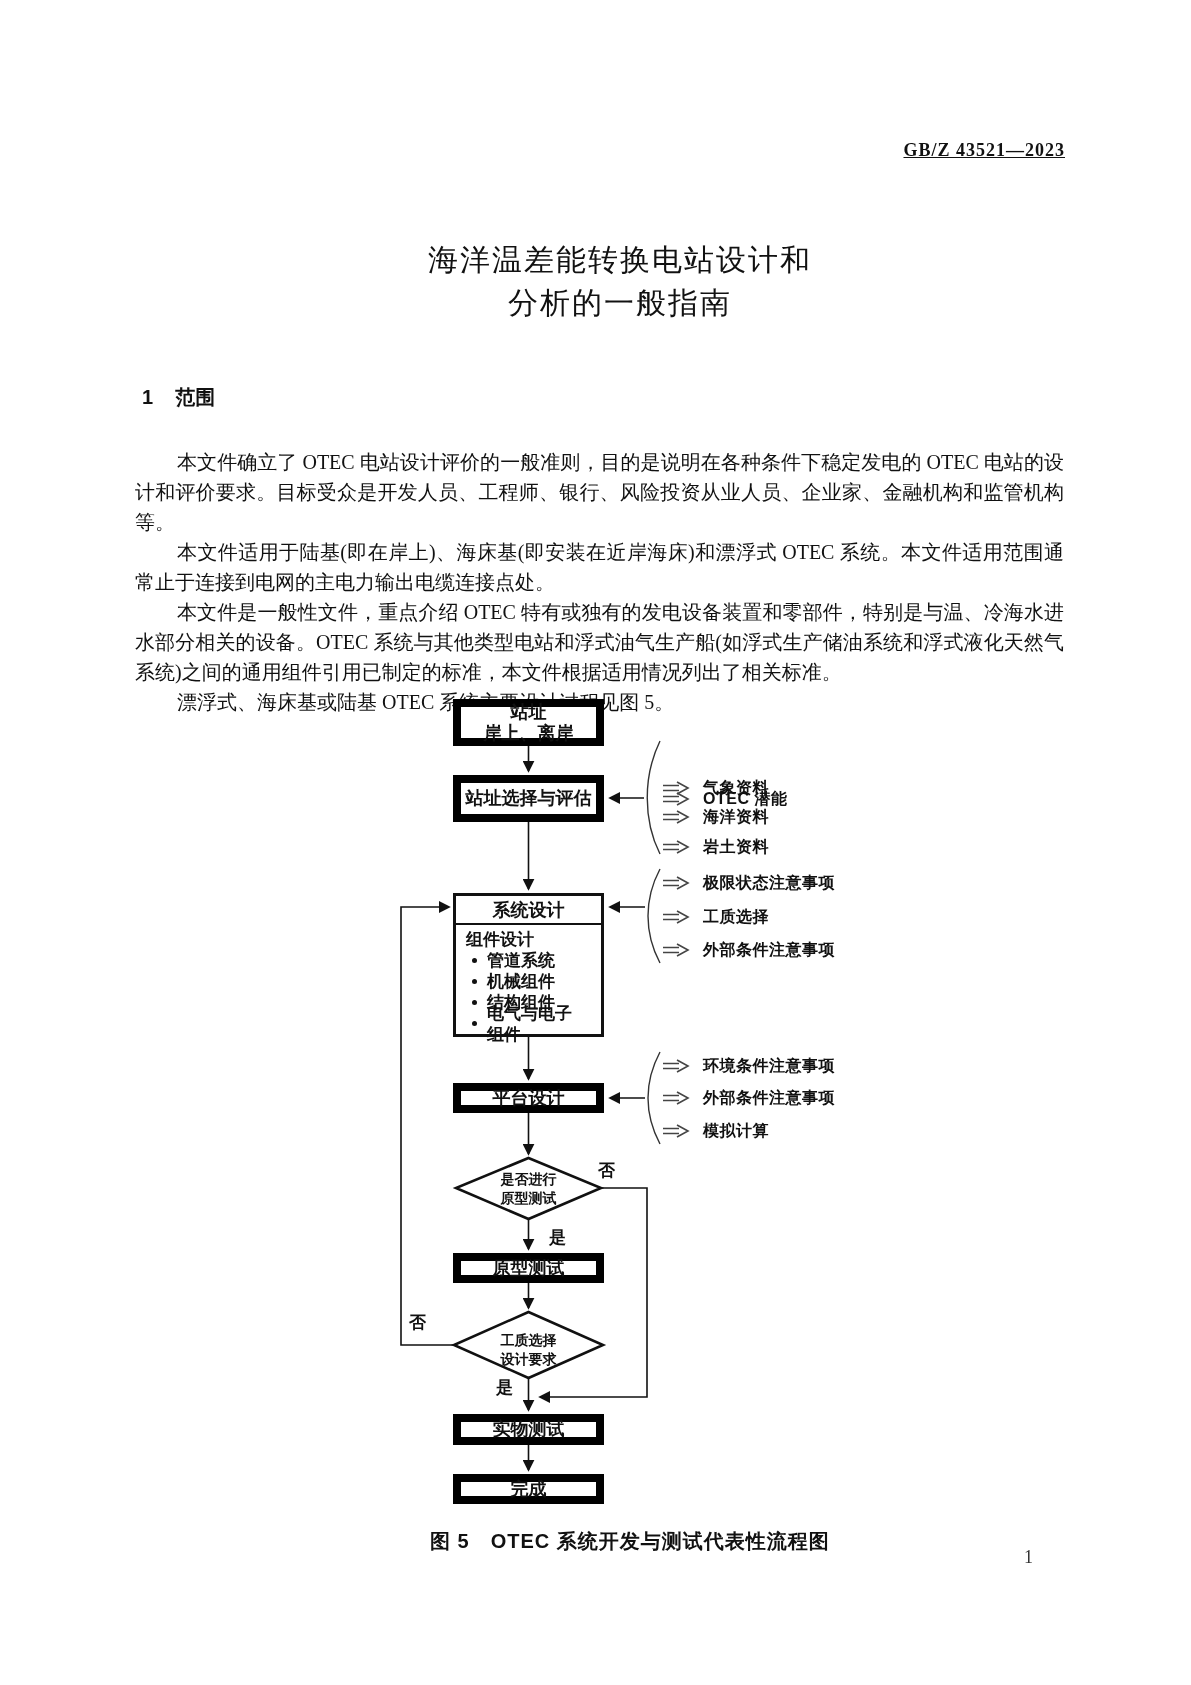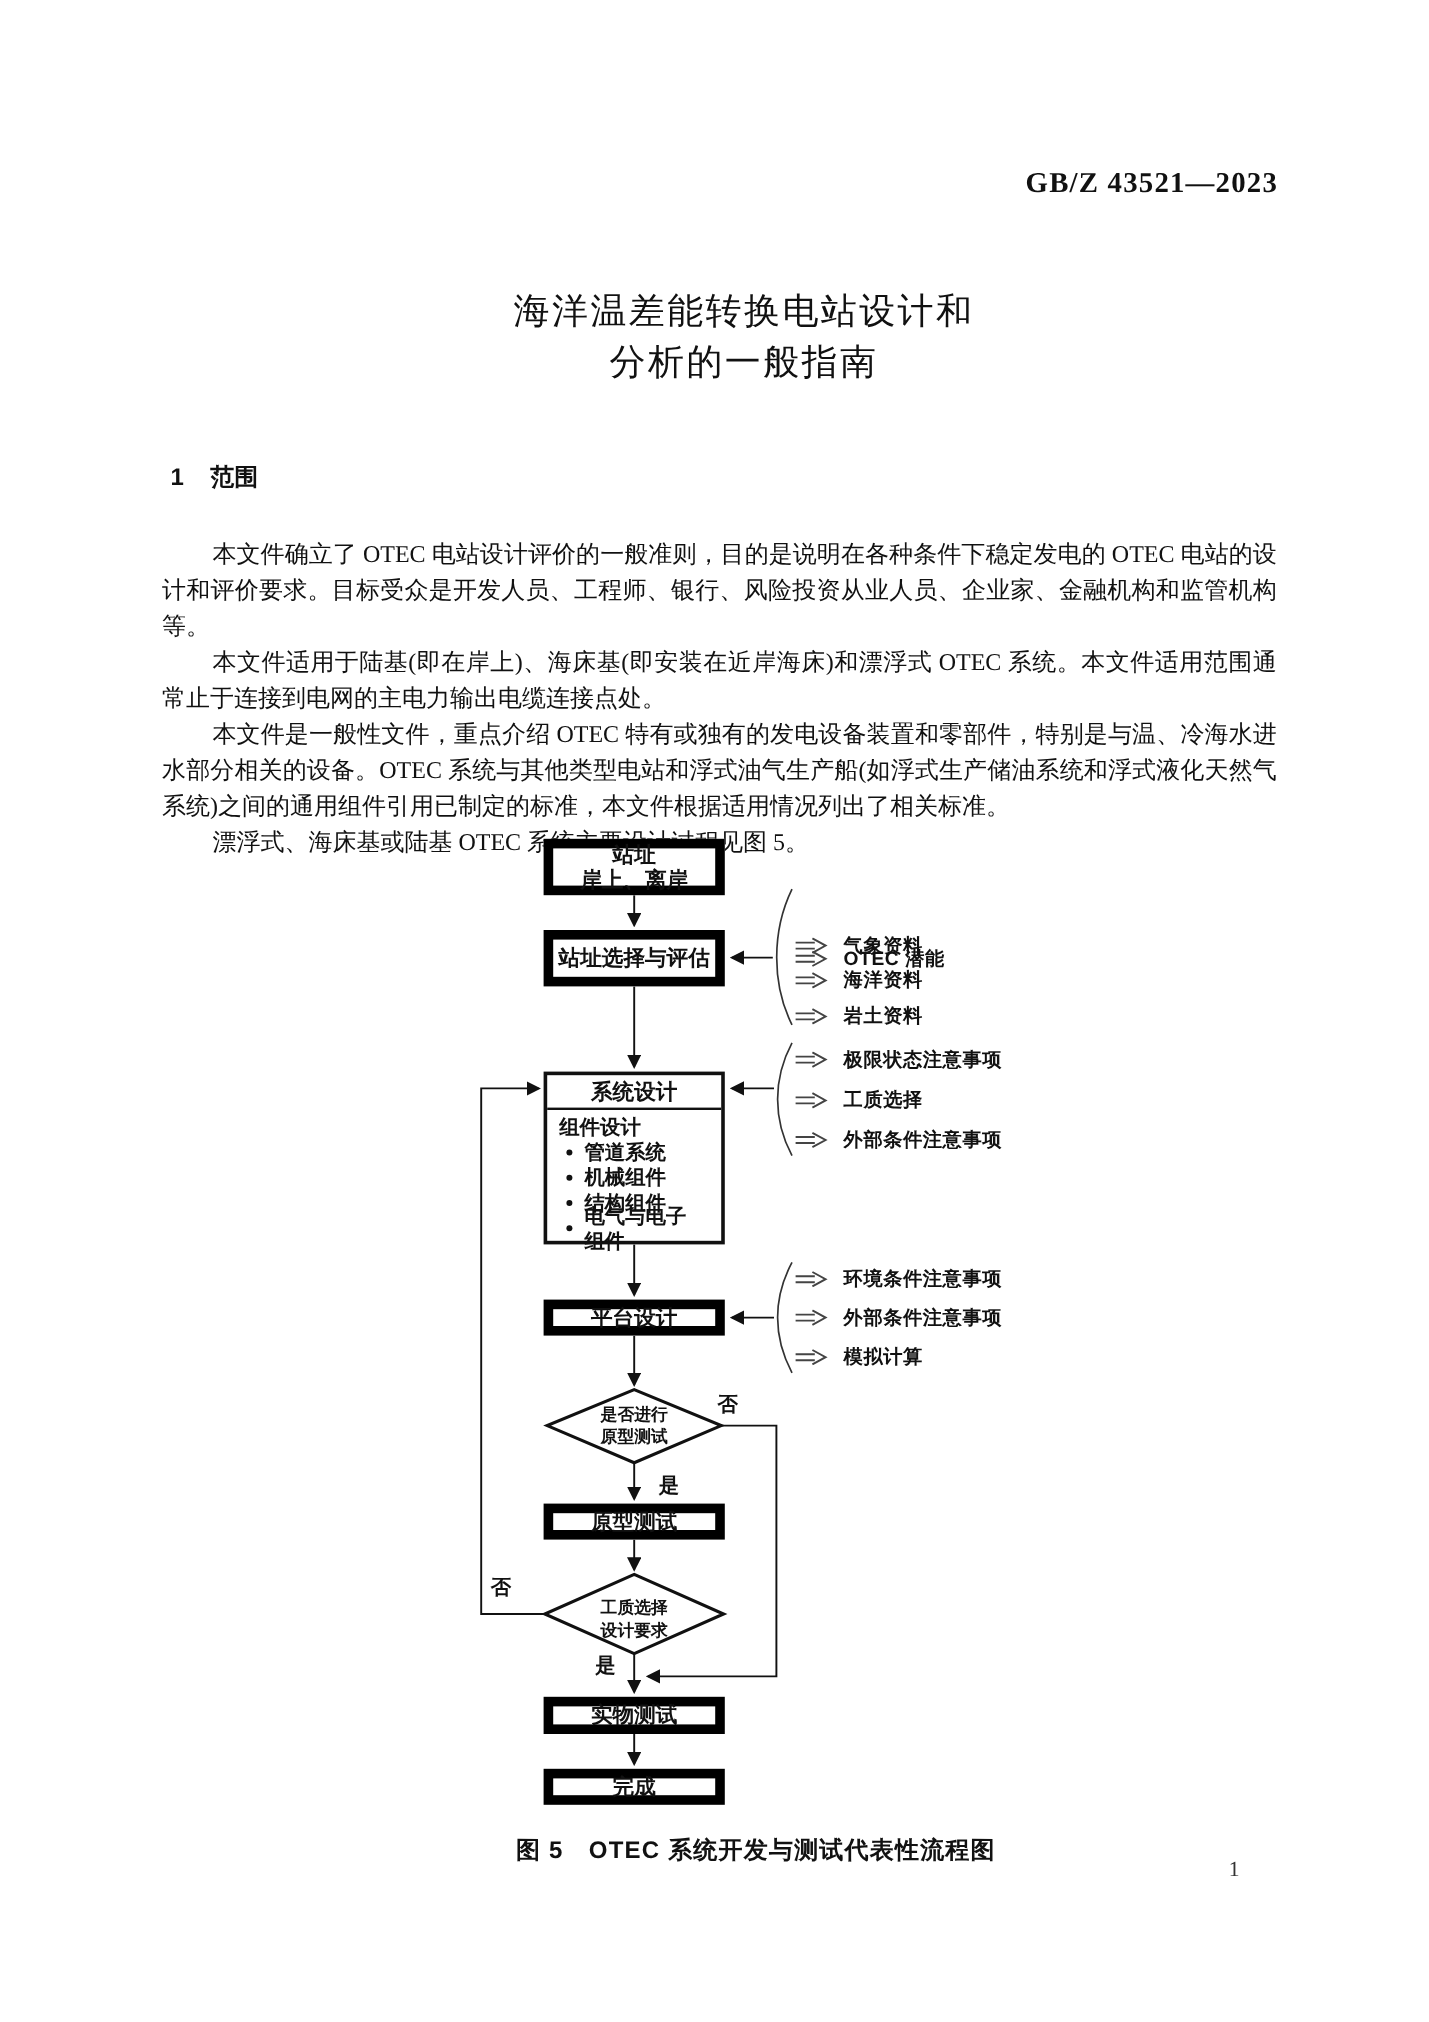--- a/index.html
+++ b/index.html
@@ -3,22 +3,22 @@
 <meta charset="utf-8">
 <style>
   html,body{margin:0;padding:0;background:#888;}
   .page{
     position:relative; width:1191px; height:1685px; background:#ffffff;
     font-family:"Liberation Serif","DejaVu Serif",serif; color:#111;
     overflow:hidden; margin:0 auto;
   }
   .abs{position:absolute;}
   .std-number{
-    top:140px; right:126px; font-size:24px; font-weight:bold;
-    letter-spacing:1px; font-family:"Liberation Serif","DejaVu Serif",serif;
+    top:140px; right:126px; font-size:18px; font-weight:bold;
+    letter-spacing:1px; font-family:"Liberation Serif","DejaVu Serif",serif;text-decoration:underline;
   }
   .doc-title{
     top:238px; left:0; width:1176px; text-align:center;
     font-family:"Liberation Sans","DejaVu Sans",sans-serif;
     font-size:30px; font-weight:normal; line-height:43px; letter-spacing:2px;padding-left:32px;
   }
   .section-heading{
     top:384px; left:142px; font-family:"Liberation Sans","DejaVu Sans",sans-serif;
     font-size:20px; font-weight:bold;
   }

